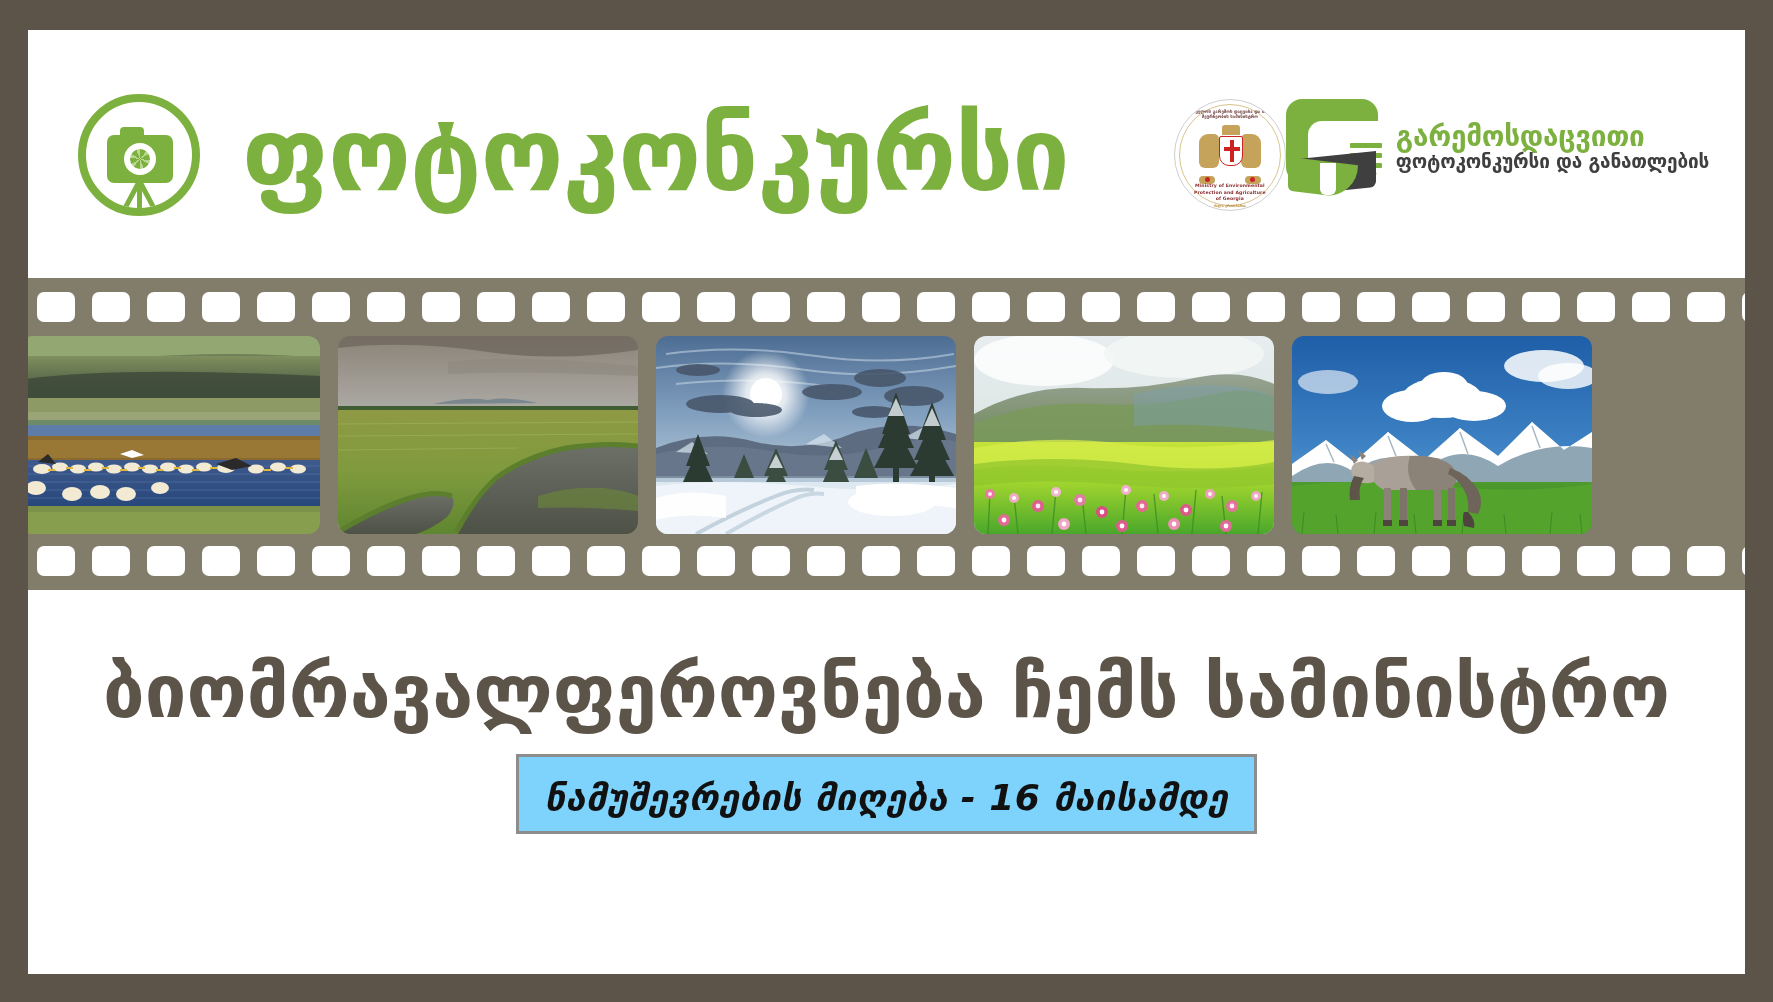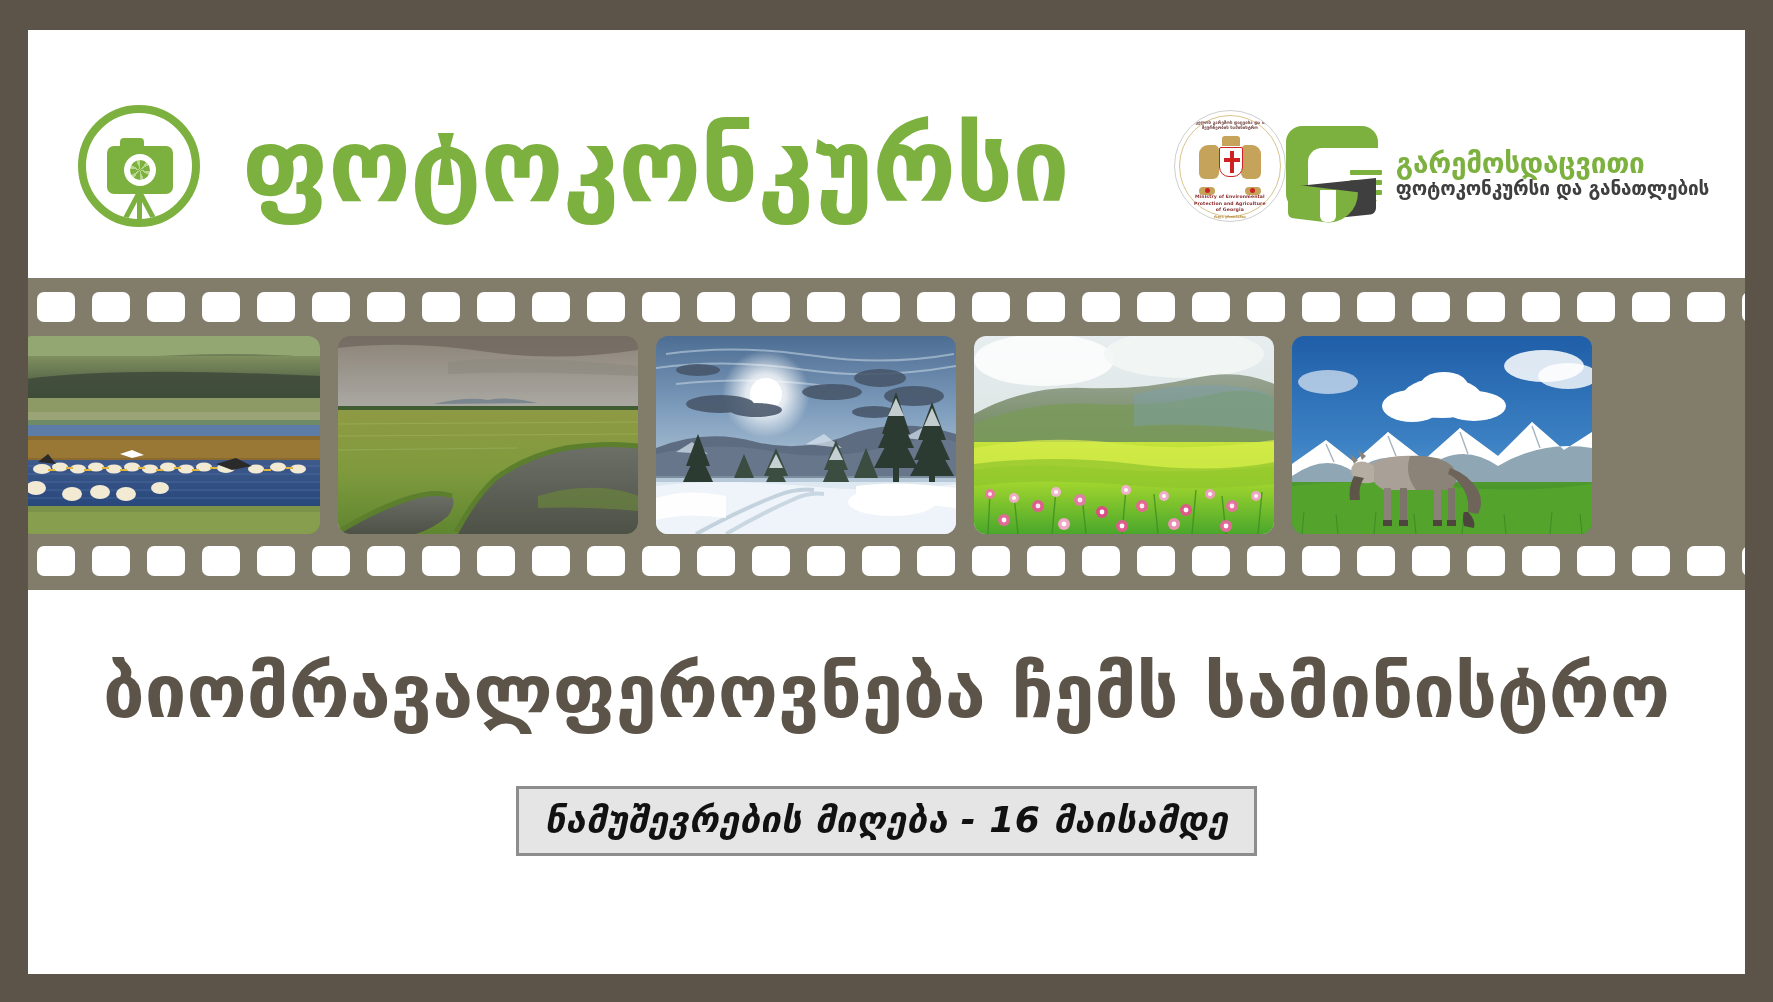--- a/index.html
+++ b/index.html
@@ -23,21 +23,21 @@
     position: relative;
     width: 100%;
     height: 100%;
     background: #ffffff;
     overflow: hidden;
   }
 
   
   #header {
     position: absolute;
-    left: 0; top: 12px;
+    left: 0; top: 1px;
     width: 100%;
     height: 248px;
     display: flex;
     align-items: center;
     padding: 0 36px 0 50px;
   }
 
   #camera-badge {
     width: 122px; height: 122px;
     border: 8px solid #7DB13F;
@@ -97,21 +97,21 @@
     font-weight: bold;
     letter-spacing: -1px;
     line-height: 1;
     white-space: nowrap;
     flex: 0 0 auto;
   }
 
   #logos {
     margin-left: auto;
     display: flex;
-    align-items: flex-end;
+    align-items: flex-start;
     flex: 0 0 auto;
   }
 
   
   #ministry-seal {
     width: 112px; height: 112px;
     border-radius: 50%;
     border: 1px solid #cfcfcf;
     background: #ffffff;
     position: relative;
@@ -325,24 +325,24 @@
   }
   #headline {
     color: #5C5449;
     font-size: 74px;
     font-weight: bold;
     letter-spacing: 0px;
     white-space: nowrap;
     line-height: 1;
   }
   #deadline-box {
-    margin-top: 58px;
+    margin-top: 26px;
     border: 3px solid #8d8d8d;
-    padding: 10px 26px 13px 26px;
-    background: #e5e5e5;
+    padding: 20px 26px 13px 26px;
+    background: #7dd3fc;
   }
   #deadline-text {
     color: #111111;
     font-size: 36px;
     font-weight: bold;
     font-style: italic;
     letter-spacing: 0.5px;
     white-space: nowrap;
   }
 </style>

